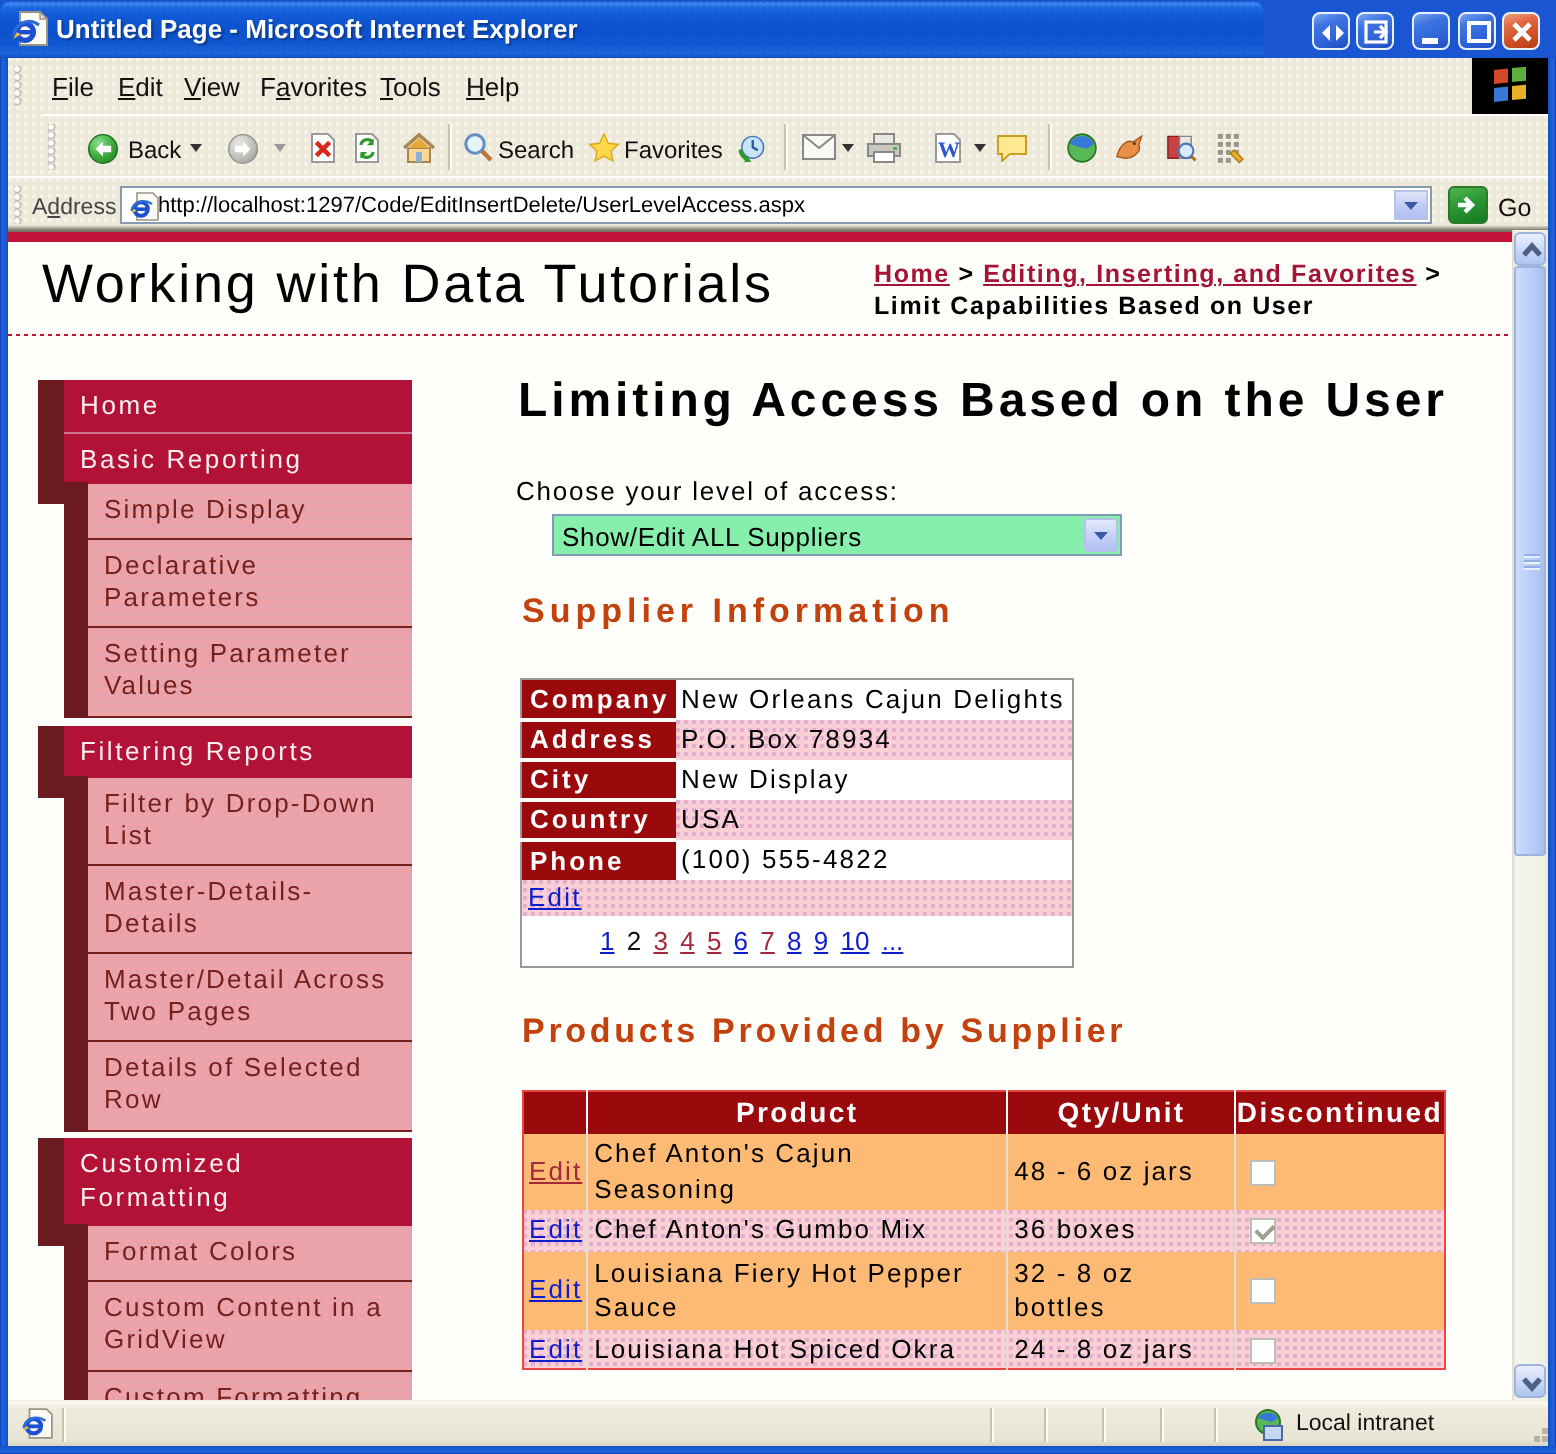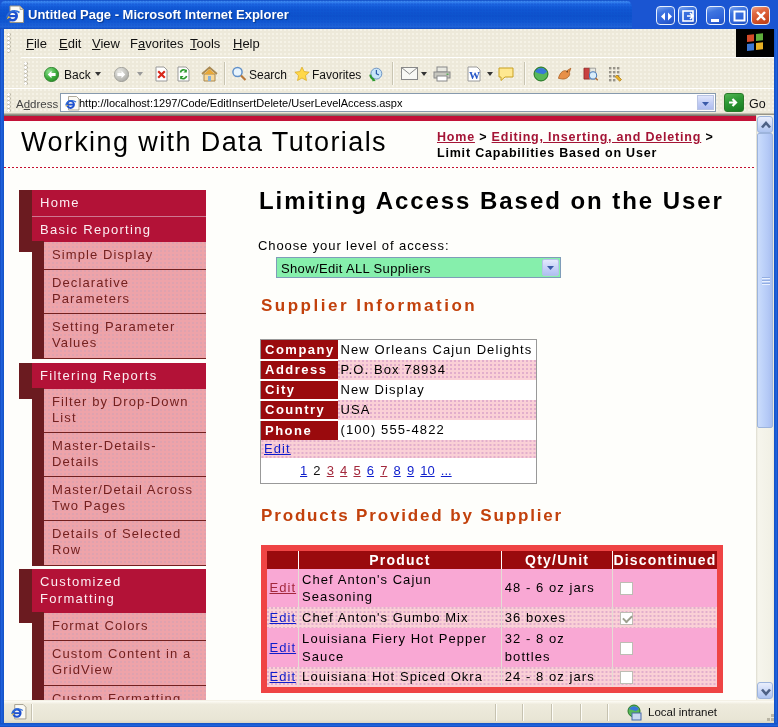--- a/index.html
+++ b/index.html
@@ -71,21 +71,21 @@
 #suptable td { font-size:13px; letter-spacing:1.1px; padding:0 0 0 3px; }
 #suptable td.hd { background:#9A0A0D; color:#fff; font-weight:bold; letter-spacing:1.5px; width:77px; border-bottom:2px solid #fff; padding:0 0 0 4px; }
 #suptable tr { height:20px; }
 .pinkbg { background-color:#FAD0D6; background-image:radial-gradient(circle at 0.6px 0.6px,#E2AECC 30%,transparent 36%); background-size:4px 4px; }
 #suptable a, #prodtable a { color:#0F1ECC; }
 #pager td { height:26px; font-size:13px; letter-spacing:0;padding-left:39px; } #pager a, #pager .pgc { margin-right:0; } #pager td { word-spacing:2.5px; }
 #pager a { text-decoration:underline; }
 .pgv { color:#A3283C !important; }
 .pgc { color:#111; text-decoration:none; }
 
-#prodtable { position:absolute; left:256.5px; top:429px; width:462px; border:6px solid #ef4444; background:#f9a8d4; }
+#prodtable { position:absolute; left:256.5px; top:429px; width:462px; border:1px solid #ef4444; background:#fdba74; }
 #prodtable th { background:#9A0A0D; color:#fff; font-weight:bold; font-size:14px; letter-spacing:1.2px; height:21px; border-left:1.5px solid #fff; }
 #prodtable th:first-child { border-left:none; }
 #prodtable td { font-size:13px; letter-spacing:1.05px; padding:1px 2px 1px 3px; line-height:17.5px; vertical-align:middle; color:#000; border-left:1px solid #E4DDD4; }
 #prodtable td:first-child { border-left:none; }
 .cbx { display:inline-block; width:13px; height:13px; background:#fff; border:1px solid #BDBDB4; margin-left:4px; vertical-align:middle; position:relative; }
 .cbx.ck::after { content:""; position:absolute; left:2px; top:2px; width:7px; height:4px; border-left:2px solid #9DA08F; border-bottom:2px solid #9DA08F; transform:rotate(-45deg); }
 
 
 #vscroll { position:absolute; left:756px; top:115px; width:18px; height:585px; background:#F2F1E6;
  background-image:linear-gradient(90deg,#DDDBCE 0px,#F6F5EC 2px,#F1F0E5 16px,#E8E6D9 18px); }
@@ -297,21 +297,21 @@
           <path d="M4 8.5 h7 m-3.5 -3.5 l3.5 3.5 l-3.5 3.5" stroke="#fff" stroke-width="2.2" fill="none"></path>
         </svg></div>
     <span id="golabel">Go</span>
   </div>
 </div>
 <div id="chromebottom"></div>
 
 <div id="page">
   <div id="redband"></div>
   <div id="h1top">Working with Data Tutorials</div>
-  <div id="crumbs"><a href="#">Home</a> &gt; <a href="#">Editing, Inserting, and Deleting</a> &gt;<br>Limit Capabilities Based on User</div>
+  <div id="crumbs"><a href="#">Home</a> &gt; <a href="#">Editing, Inserting, and Favorites</a> &gt;<br>Limit Capabilities Based on User</div>
   <div id="dashline"></div>
 
   <div id="sidebar">
     <div class="top1" style="height:26px">Home</div>
     <div class="top1" style="height:26px;border-top:1px solid #CE7790">Basic Reporting</div>
     <div class="sub1" style="height:28px">Simple Display</div>
     <div class="sub1" style="height:44px">Declarative Parameters</div>
     <div class="sub1" style="height:45px">Setting Parameter Values</div>
     <div class="gap"></div>
     <div class="top1" style="height:26px">Filtering Reports</div>

